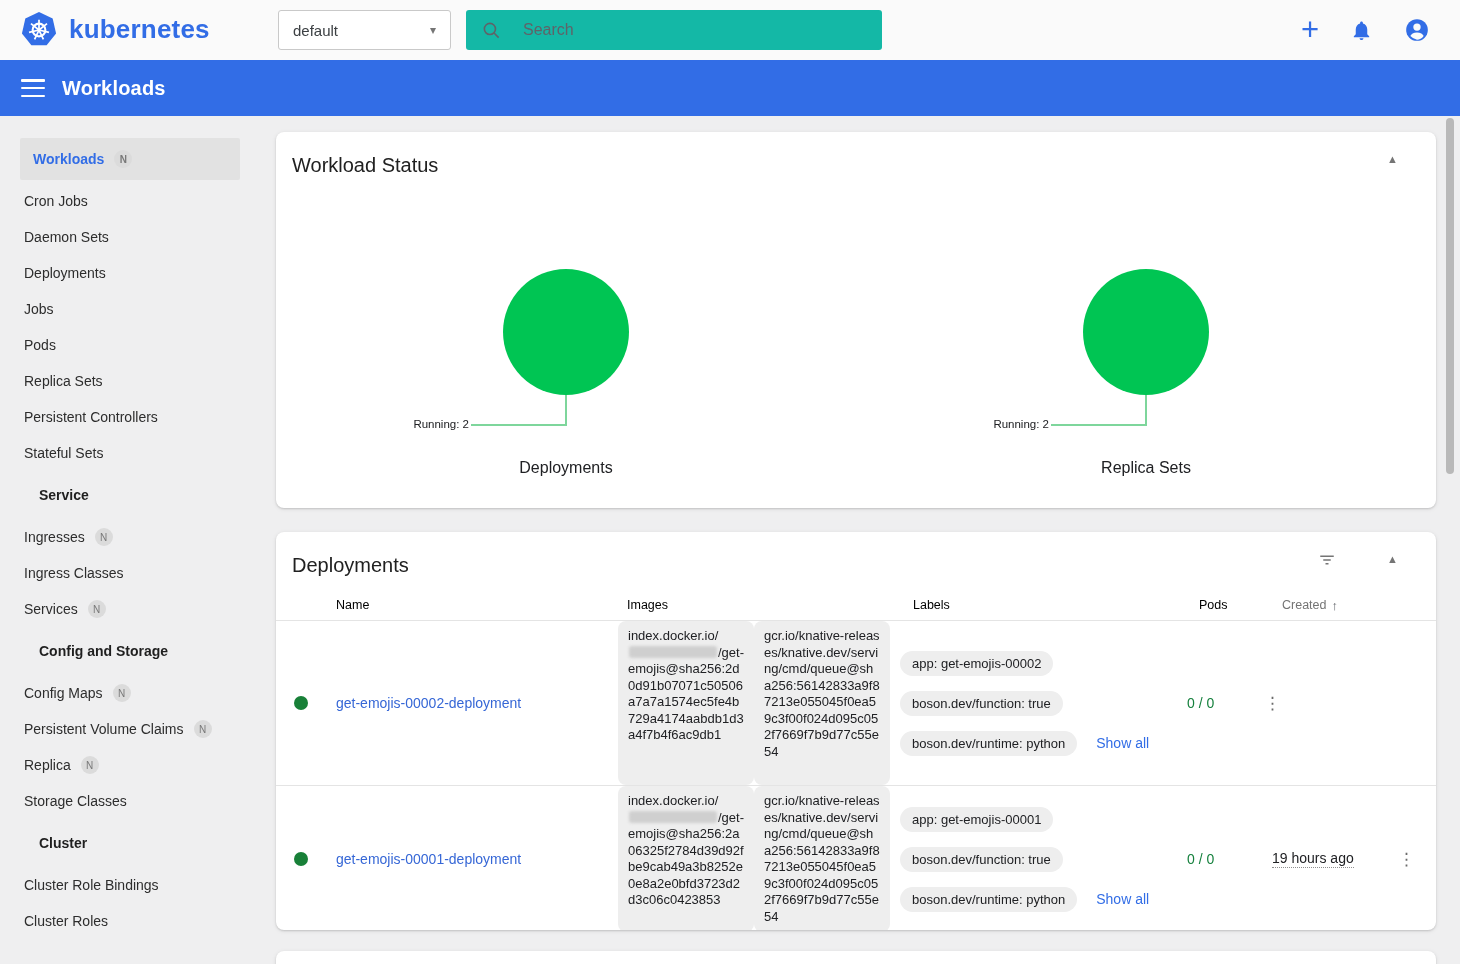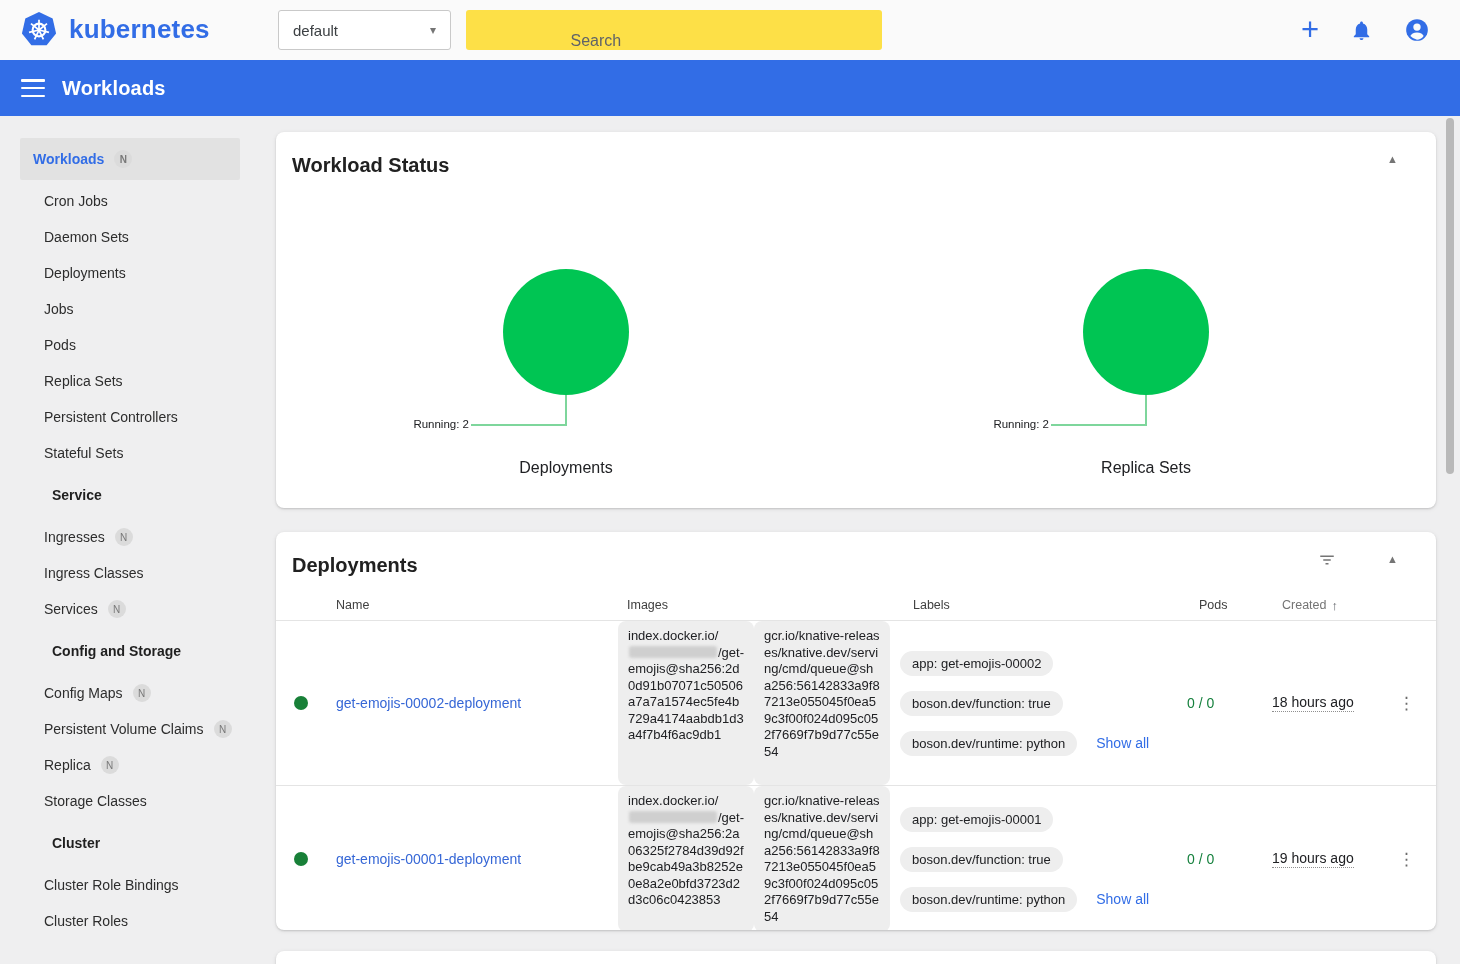--- a/index.html
+++ b/index.html
@@ -12,21 +12,21 @@
 
   
   .topbar { position:absolute; top:0; left:0; right:0; height:60px; background:#fafafa; }
   .brand { position:absolute; left:20px; top:11px; display:flex; align-items:center; gap:11px; }
   .brand-text { font-size:26px; font-weight:bold; color:#326de6; letter-spacing:.2px; }
   .ns-select { position:absolute; left:278px; top:10px; width:173px; height:40px;
     background:#fff; border:1px solid #c9c9c9; border-radius:3px;
     display:flex; align-items:center; padding:0 14px; font-size:15px; color:#3c4043; cursor:pointer;gap:36px; }
   .ns-caret { margin-left:auto; color:#757575; font-size:12px; }
   .search-bar { position:absolute; left:466px; top:10px; width:416px; height:40px;
-    background:#fde047; border-radius:3px; display:flex; align-items:center; padding:0 16px; gap:22px;flex-direction:column; }
+    background:#14b8a6; border-radius:3px; display:flex; align-items:center; padding:0 16px; gap:22px; }
   .search-bar input { flex:1; border:none; background:transparent; outline:none;
     font-size:16px; color:#3c4043; font-family:inherit; }
   .search-bar input::placeholder { color:#5f6368; }
   .top-actions { position:absolute; right:30px; top:0; height:60px; display:flex; align-items:center; gap:31px; }
   .add-btn { background:none; border:none; color:#326de6; font-size:31px; font-weight:300;
     line-height:28px; cursor:pointer; font-family:inherit; }
   .icon-btn { background:none; border:none; cursor:pointer; display:flex; align-items:center; }
 
   
   .appbar { position:absolute; top:60px; left:0; right:0; height:56px; background:#326de6;
@@ -34,52 +34,52 @@
   .hamburger { margin-left:21px; width:24px; height:18px; display:flex; flex-direction:column;
     justify-content:space-between; background:none; border:none; cursor:pointer; }
   .hamburger span { display:block; width:24px; height:2.5px; background:#fff; border-radius:1px; }
   .appbar-title { color:#fff; font-size:20px; font-weight:bold; margin-left:17px; letter-spacing:.2px; }
 
   
   .sidebar { position:absolute; top:116px; left:0; width:256px; bottom:0; padding-top:22px; }
   .nav-root { margin:0 16px 3px 20px; width:220px; height:42px; background:#e2e2e2; border-radius:2px;
     display:flex; align-items:center; padding-left:13px; gap:10px; cursor:pointer;
     font-size:14px; font-weight:bold; color:#326de6; }
-  .nav-item { height:36px; display:flex; align-items:center; padding-left:44px; gap:10px;
+  .nav-item { height:36px; display:flex; align-items:center; padding-left:24px; gap:10px;
     font-size:14px; color:#2d2d2d; cursor:pointer; }
-  .nav-section { height:48px; display:flex; align-items:center; padding-left:52px;
+  .nav-section { height:48px; display:flex; align-items:center; padding-left:39px;
     font-size:14px; font-weight:bold; color:#1f1f1f; }
   .badge { width:18px; height:18px; border-radius:50%; background:#dbdbdb; color:#787878;
     font-size:10px; display:inline-flex; align-items:center; justify-content:center; flex:none; }
 
   
   .main { position:absolute; left:276px; top:132px; width:1160px; }
   .card { background:#fff; border-radius:8px; position:relative;
     box-shadow:0 1px 2px rgba(0,0,0,.14), 0 1px 5px rgba(0,0,0,.08); }
-  .card-title { font-size:20px; font-weight:700; color:#212121; padding:21px 16px 0 16px; line-height:24px; }
+  .card-title { font-size:20px; font-weight:400; color:#212121; padding:21px 16px 0 16px; line-height:24px; }
   .collapse-btn { position:absolute; right:38px; top:21px; background:none; border:none; cursor:pointer;
     color:#757575; font-size:11px; }
   .filter-btn { position:absolute; right:100px; top:19px; background:none; border:none; cursor:pointer; }
 
   
   #card-status { height:376px; }
   .chart-row { position:absolute; inset:0; display:flex; }
   .chart-module { width:50%; position:relative; height:100%; }
   .pie { position:absolute; top:137px; left:50%; transform:translateX(-50%);
     width:126px; height:126px; border-radius:50%; background:#00c553; }
   .conn-v { position:absolute; top:263px; left:calc(50% - 1px); width:2px; height:31px; background:#7ed69c; }
   .conn-h { position:absolute; top:292px; left:calc(50% - 95px); width:95px; height:2px; background:#7ed69c; }
   .legend { position:absolute; top:286px; right:calc(50% + 97px); font-size:11.5px; color:#202124; white-space:nowrap; }
   .chart-name { position:absolute; top:327px; width:100%; text-align:center; font-size:16px; color:#202124; }
 
   
   #card-deployments { margin-top:24px; height:398px; overflow:hidden; }
   .thead, .trow { display:grid; grid-template-columns:50px 280px 284px 282px 80px 134px 50px; }
   .thead { margin-top:13px; height:31px; align-items:center; border-bottom:1px solid #e4e4e4; }
-  .th { font-size:12.5px; color:#404040; }
+  .th { font-size:12.5px; color:#000000; }
   .th-name { padding-left:10px; }
   .th-images { padding-left:21px; }
   .th-labels { padding-left:23px; }
   .th-pods { padding-left:27px; }
   .th-created { padding-left:30px; display:flex; align-items:center; gap:5px; color:#747474; }
   .sort-arrow { font-size:13px; color:#5f6368; }
   .trow { height:165px; border-bottom:1px solid #e4e4e4; }
   .trow.last { height:144px; border-bottom:none; }
   .c-dot { display:flex; align-items:center; justify-content:center; }
   .status-dot { width:14px; height:14px; border-radius:50%; background:#188038; }
@@ -306,23 +306,20 @@
         <div class="label-chip">app: get-emojis-00002</div>
         <div class="label-chip">boson.dev/function: true</div>
         <div class="label-row">
           <div class="label-chip">boson.dev/runtime: python</div>
           <a class="show-all">Show all</a>
         </div>
       </div>
       <div class="c-pods">
         <span>0 / 0</span>
       </div>
-      <div class="c-created">
-        <span class="created-text">18 hours ago</span>
-      </div>
       <div class="c-menu">
         <button class="kebab-btn">
           <span>⋮</span>
         </button>
       </div>
     </div>
 
     <div class="trow last">
       <div class="c-dot">
         <span class="status-dot"></span>

